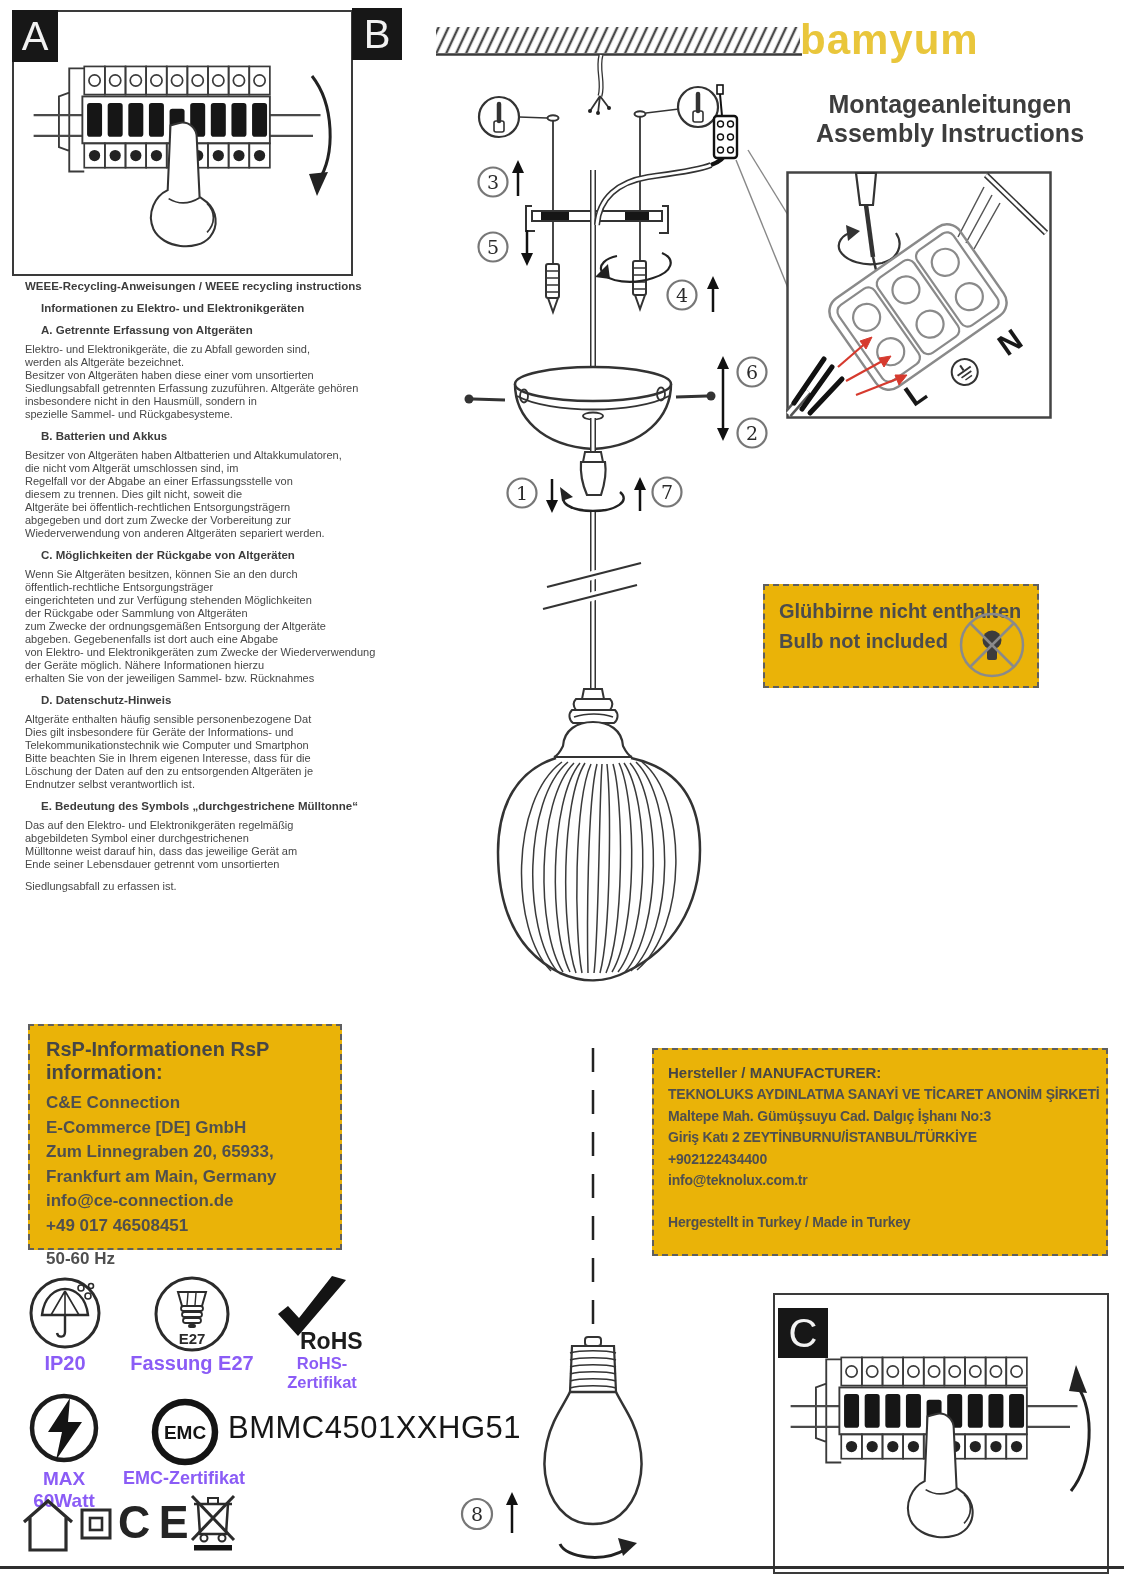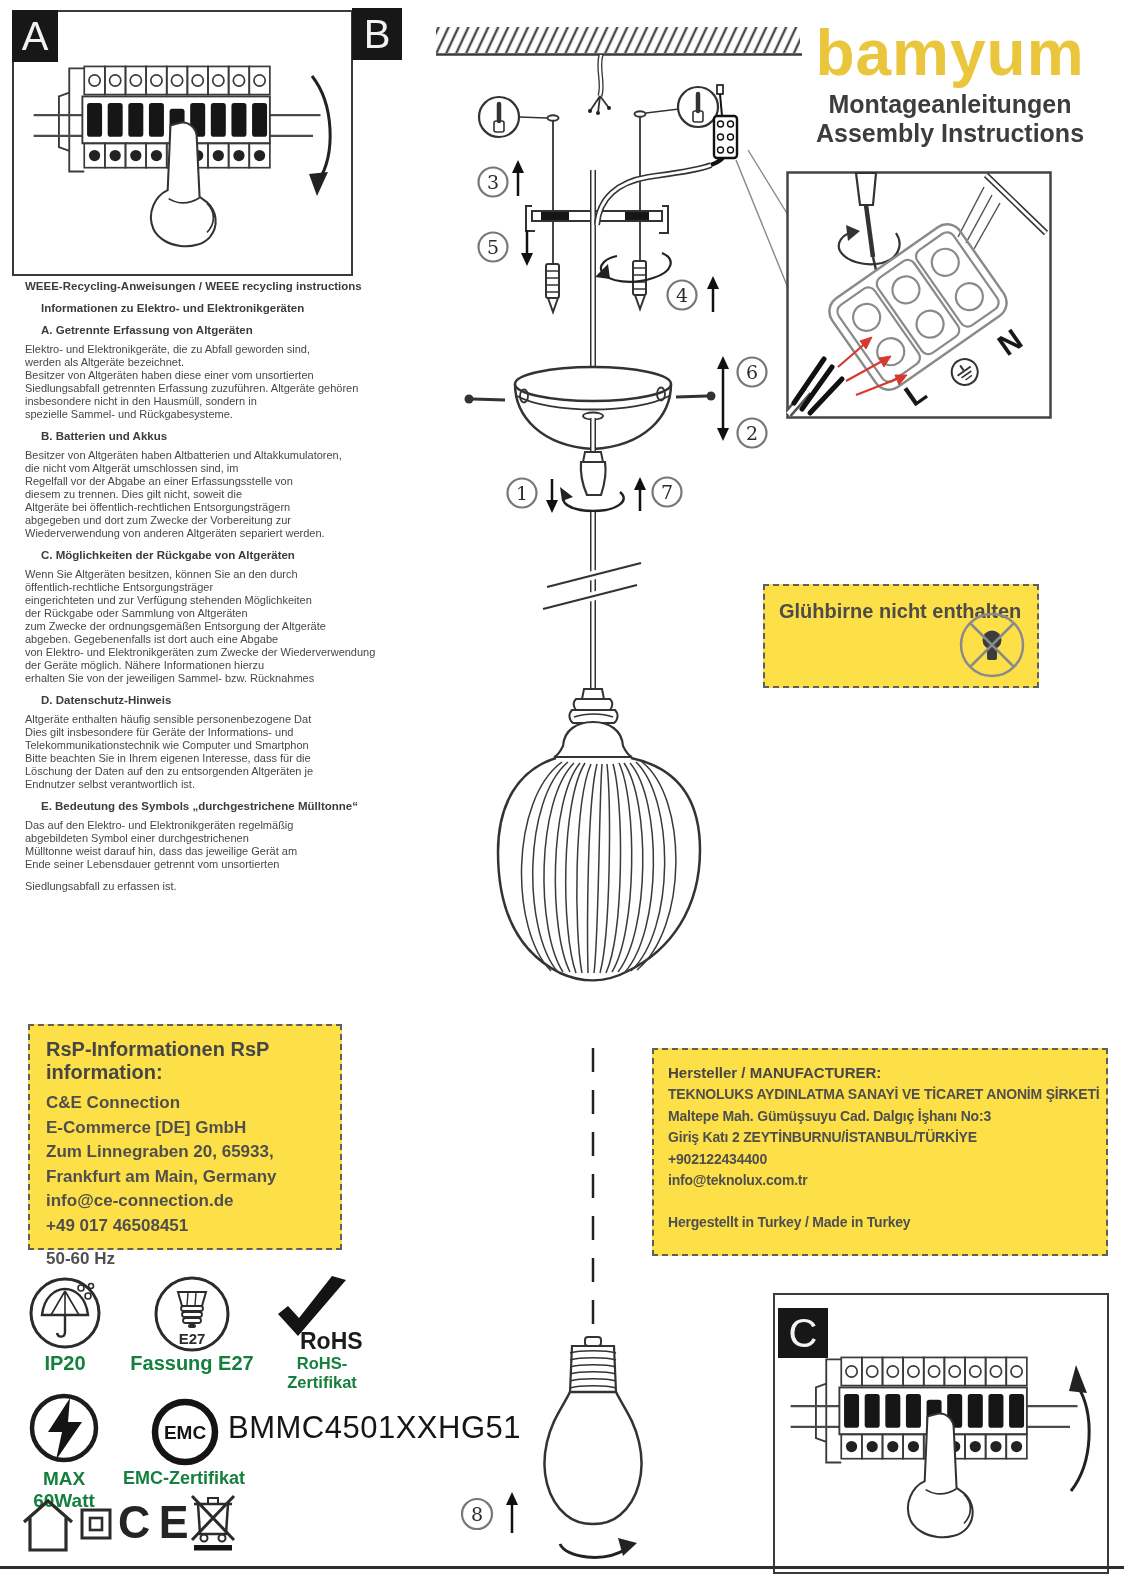--- a/index.html
+++ b/index.html
@@ -10,37 +10,37 @@
   .plabel{position:absolute;background:#171717;color:#f2f2f2;display:flex;align-items:center;justify-content:center;
           font-size:40px;font-weight:400;font-family:"Liberation Sans",sans-serif;}
   
   .frame{position:absolute;border:2px solid #3a3a3a;background:#fff;box-sizing:border-box;}
   
   .weee{position:absolute;left:25px;top:280px;width:436px;font-size:11px;line-height:13px;color:#474747;}
   .weee .h0{font-weight:bold;font-size:11.5px;margin:0 0 6px 0;color:#3c3c3c;}
   .weee .h{font-weight:bold;font-size:11.5px;margin:9px 0 6px 0;color:#3c3c3c;padding-left:16px;}
   .weee .b{white-space:pre-line;}
   
-  .brand{position:absolute;left:800px;top:16px;width:300px;text-align:center;
-         font-size:64px;font-weight:bold;letter-spacing:1px;}
+  .brand{position:absolute;left:800px;top:16px;width:300px;
+         font-size:42px;font-weight:bold;letter-spacing:1px;}
   .titles{position:absolute;left:790px;top:90px;width:320px;text-align:center;
           font-size:25px;line-height:29px;font-weight:bold;color:#3d3d3d;}
   
-  .dashbox{position:absolute;border:2.5px dashed #5f5f5f;box-sizing:border-box;background:#fde047;}
+  .dashbox{position:absolute;border:2.5px dashed #5f5f5f;box-sizing:border-box;background:#eab308;}
   .notice{left:763px;top:584px;width:276px;height:104px;padding:10px 14px;}
   .notice .nl{font-size:20px;font-weight:bold;color:#4c4c4c;line-height:30px;}
   .rsp{left:28px;top:1024px;width:314px;height:226px;padding:12px 16px;}
   .rsp .rh{font-size:20px;font-weight:bold;color:#464646;margin-bottom:7px;}
   .rsp .rl{font-size:17px;font-weight:bold;color:#4f4f4f;line-height:24.5px;}
   .rsp .hz{margin-top:9px;}
   .mfr{left:652px;top:1048px;width:456px;height:208px;padding:12px 14px;}
   .mfr .mh{font-size:15px;font-weight:bold;color:#464646;line-height:22px;}
   .mfr .ml{font-size:14px;font-weight:bold;color:#4f4f4f;line-height:21.5px;white-space:nowrap;letter-spacing:-0.2px;}
   .mfr .made{margin-top:20px;}
-  .clabel{text-align:center;font-weight:bold;color:#15803d;}
+  .clabel{text-align:center;font-weight:bold;color:#8b5cf6;}
   .model{position:absolute;left:228px;top:1410px;font-size:31px;font-weight:normal;color:#161616;letter-spacing:0.5px;}
   .ce{position:absolute;left:118px;top:1494px;font-size:47px;font-weight:bold;color:#242424;letter-spacing:9px;transform:scaleX(0.95);transform-origin:left;}
   .botline{position:absolute;left:0;top:1566px;width:1124px;height:3px;background:#2e2e2e;}
   svg{display:block;}
   svg text{font-family:"Liberation Sans",sans-serif;}
   svg text.num{font-family:"DejaVu Serif",serif;font-size:19px;fill:#2b2b2b;}
 </style>
 </head>
 <body>
 
@@ -409,20 +409,21 @@
         <polygon points="86,166 74,170 80,178"></polygon>
       <line x1="60" y1="210" x2="100" y2="188" stroke-width="2.2"></line>
         <polygon points="105,185 93,187 98,196"></polygon>
       <line x1="70" y1="224" x2="116" y2="206" stroke-width="2.2"></line>
         <polygon points="121,204 109,204 113,214"></polygon>
     </g>
   </svg>
 
   <div class="dashbox notice">
     <div class="nl">Glühbirne nicht enthalten</div>
+    <div class="nl">Bulb not included</div>
     <svg class="abs" style="right:10px;top:24px;" width="70" height="70" viewBox="0 0 70 70">
       <circle cx="35" cy="35" r="31" fill="none" stroke="#8a8a8a" stroke-width="2.5"></circle>
       <circle cx="35" cy="30" r="9.5" fill="#3c3c3c"></circle>
       <rect x="30" y="37" width="10" height="13" rx="2" fill="#3c3c3c"></rect>
       <line x1="13" y1="13" x2="57" y2="57" stroke="#8a8a8a" stroke-width="2.5"></line>
       <line x1="57" y1="13" x2="13" y2="57" stroke="#8a8a8a" stroke-width="2.5"></line>
     </svg>
   </div>
 
   <div class="dashbox rsp">

